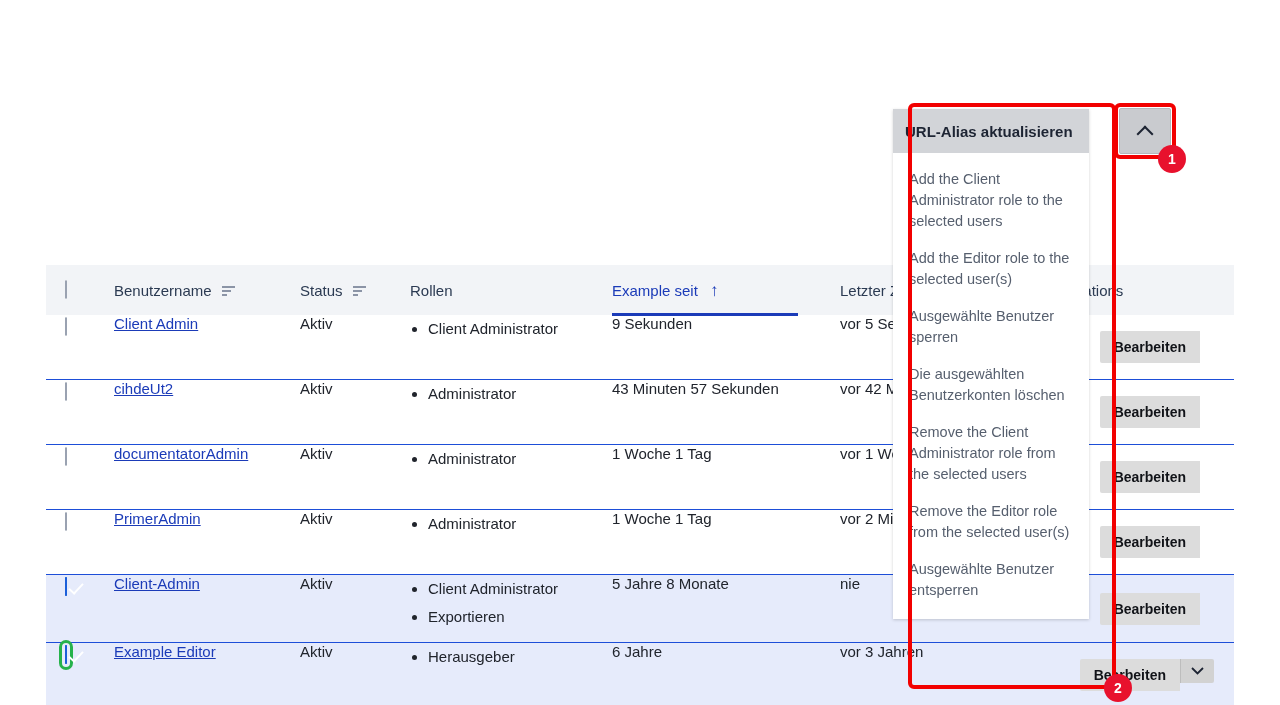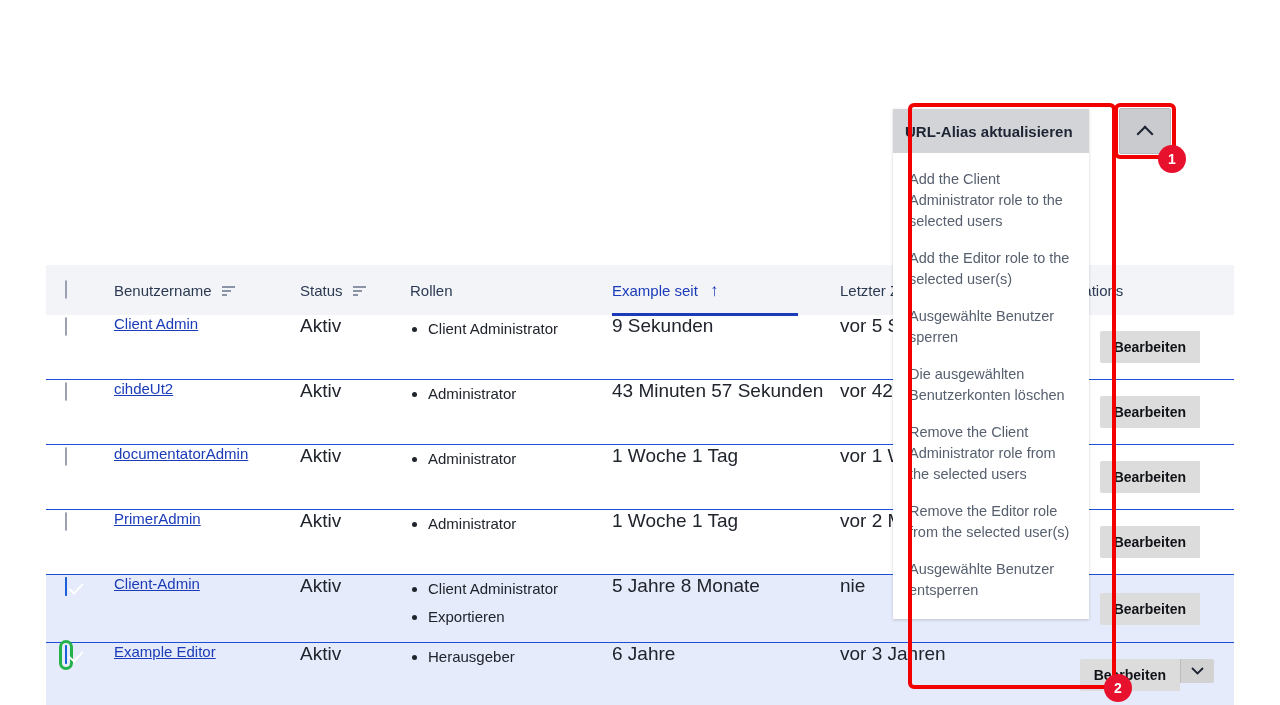--- a/index.html
+++ b/index.html
@@ -111,21 +111,21 @@
   }
   .cb-wrap { display:inline-block; padding: 3px; border-radius: 4px; }
   .cb-wrap.focused { box-shadow: 0 0 0 3px #26b24b; }
 
   .userlink {
     color: #1b3bb8;
     font-size: 15px;
     text-decoration: underline;
     cursor: pointer;
   }
-  .cell-text { font-size: 19px; color: #20242c; }
+  .cell-text { font-size: 15px; color: #20242c; }
   .roles-list { margin: 0; padding-left: 18px; font-size: 15px; color: #20242c; }
   .roles-list li { line-height: 28px; }
 
   .edit-btn {
     display: inline-flex; align-items: center; justify-content: center;
     height: 32px; padding: 0 14px;
     background: #dcdcdc;
     color: #111318;
     font-size: 14px; font-weight: bold;
     border: 0; border-radius: 2px;

